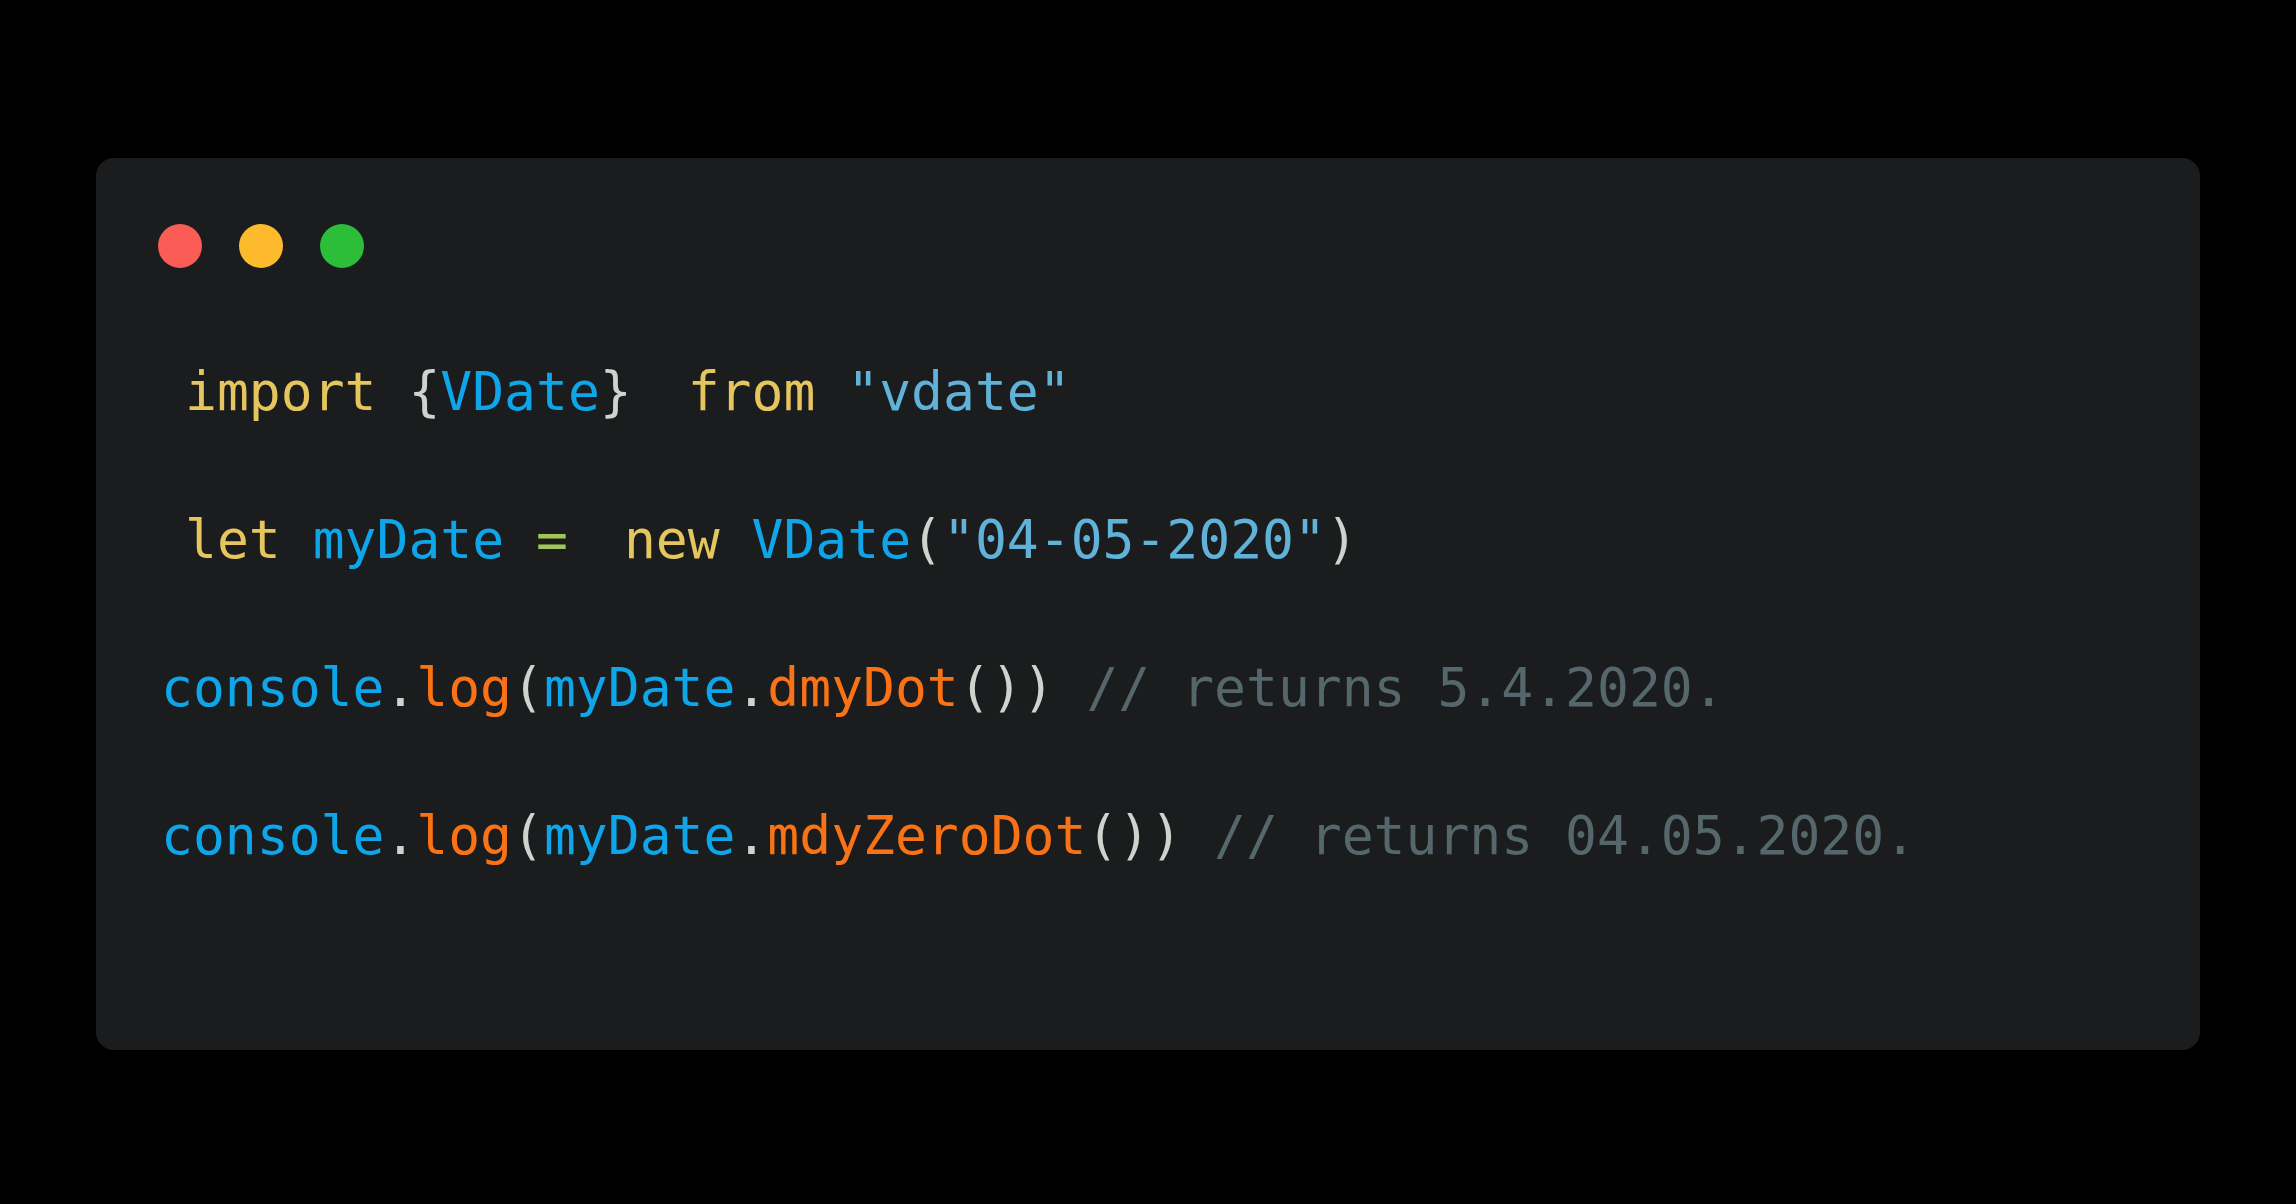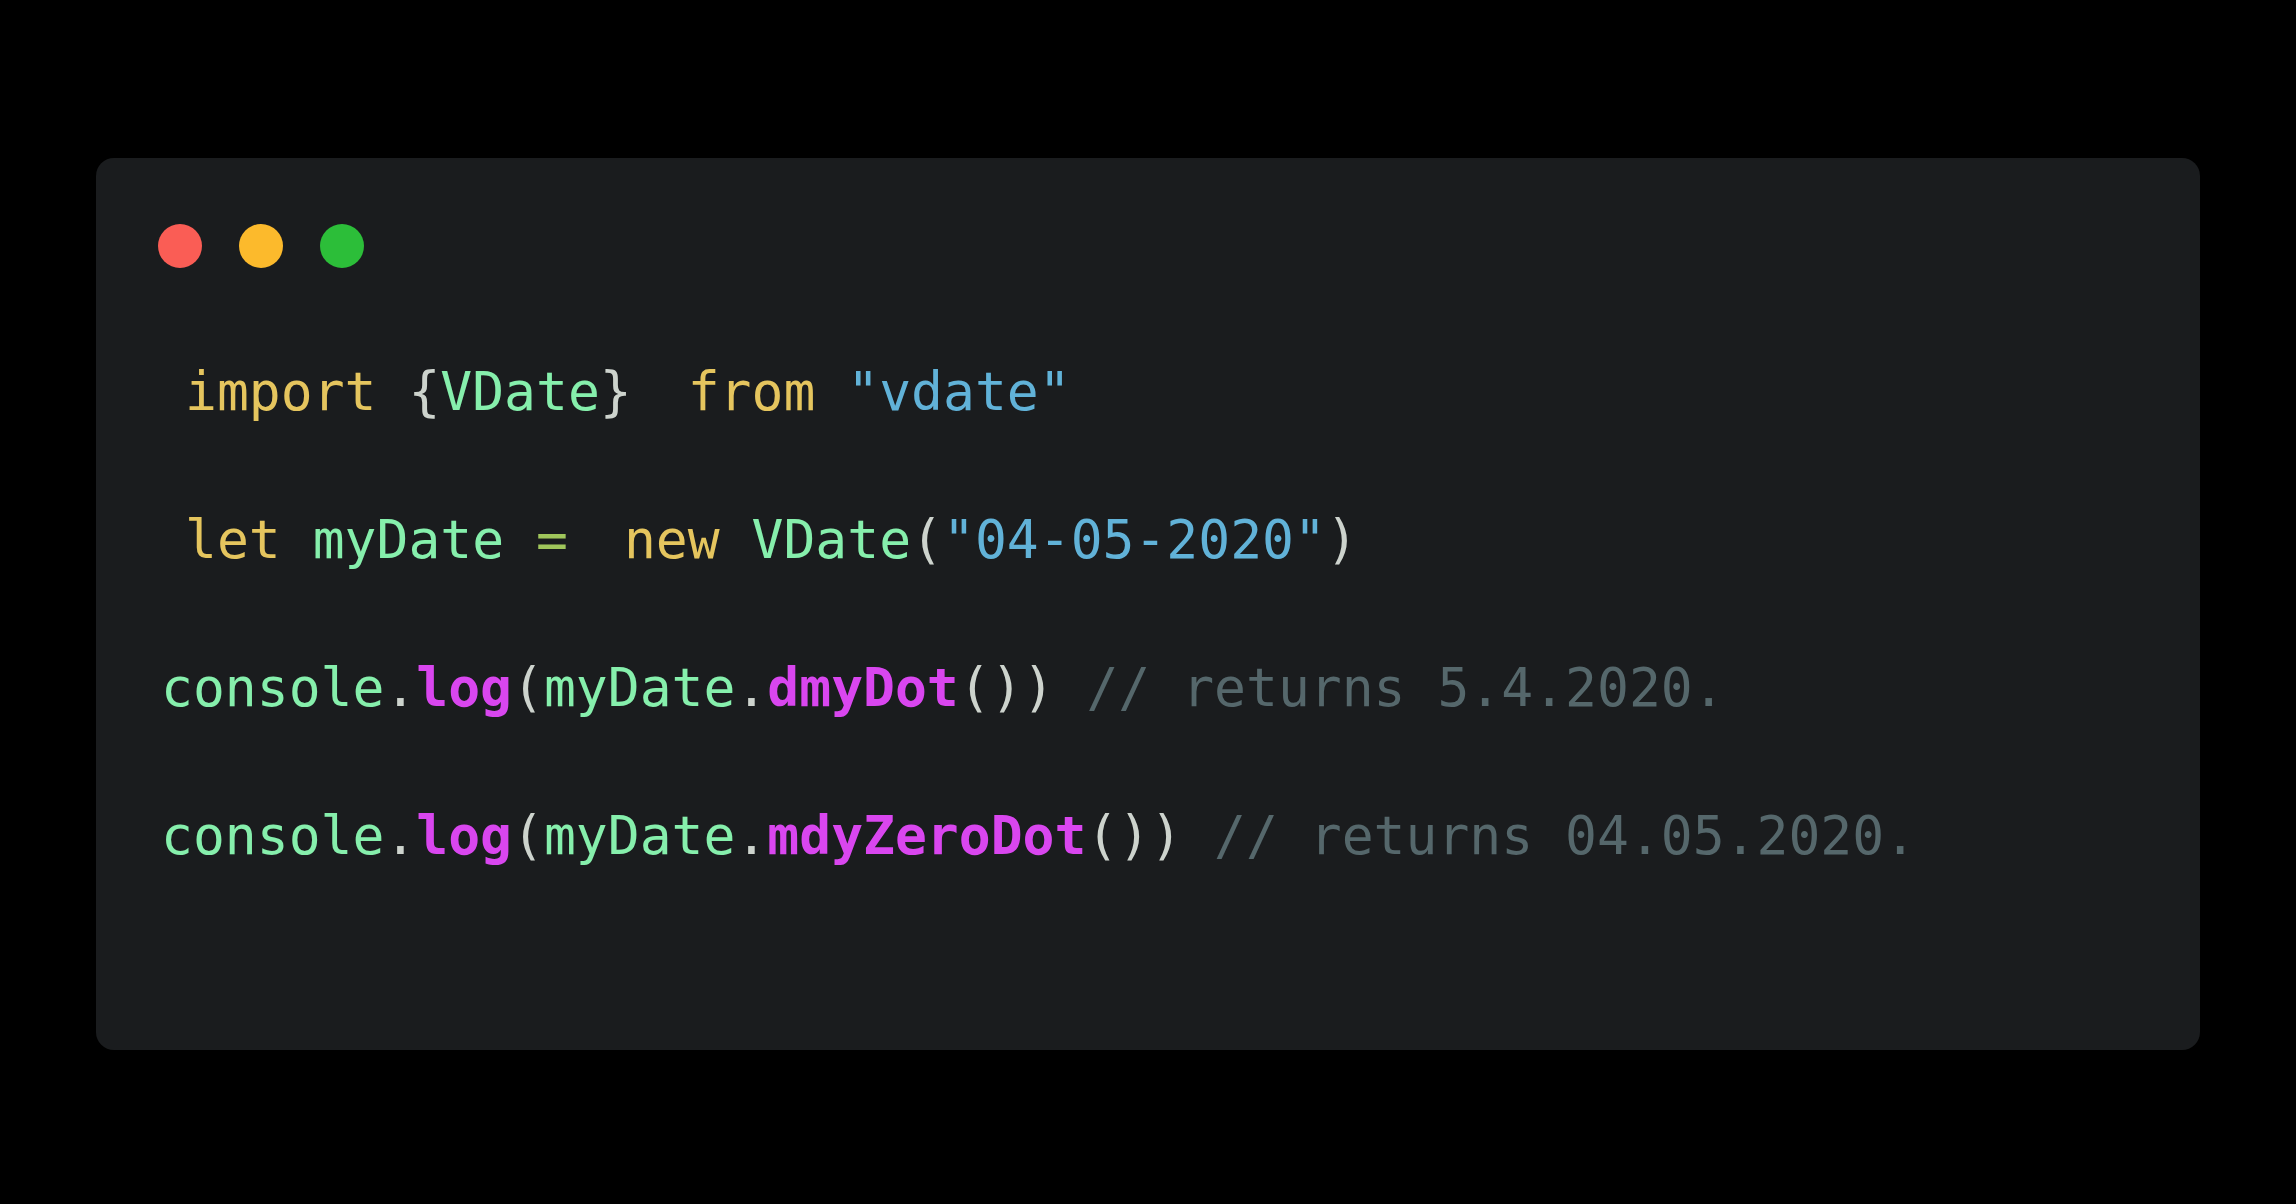--- a/index.html
+++ b/index.html
@@ -65,23 +65,23 @@
     font-size: 53px;
     letter-spacing: 0px;
   }
 
   .code-line span {
     display: inline;
   }
 
   
   .t-keyword     { color: #E5C55E; margin-left: 24px; }
-  .t-identifier  { color: #86efac; margin-top: 8px; }
+  .t-identifier  { color: #0ea5e9; margin-top: 8px; }
   .t-string      { color: #61B2D8; }
-  .t-function    { color: #d946ef; font-weight: bold; }
+  .t-function    { color: #f97316; }
   .t-operator    { color: #A0C65B; }
   .t-punctuation { color: #CDD3CD; }
   .t-comment     { color: #55676B; }
   .t-plain       { color: #CDD3CD; }
 </style>
 </head>
 <body>
 
 <div class="screenshot-root">
 

